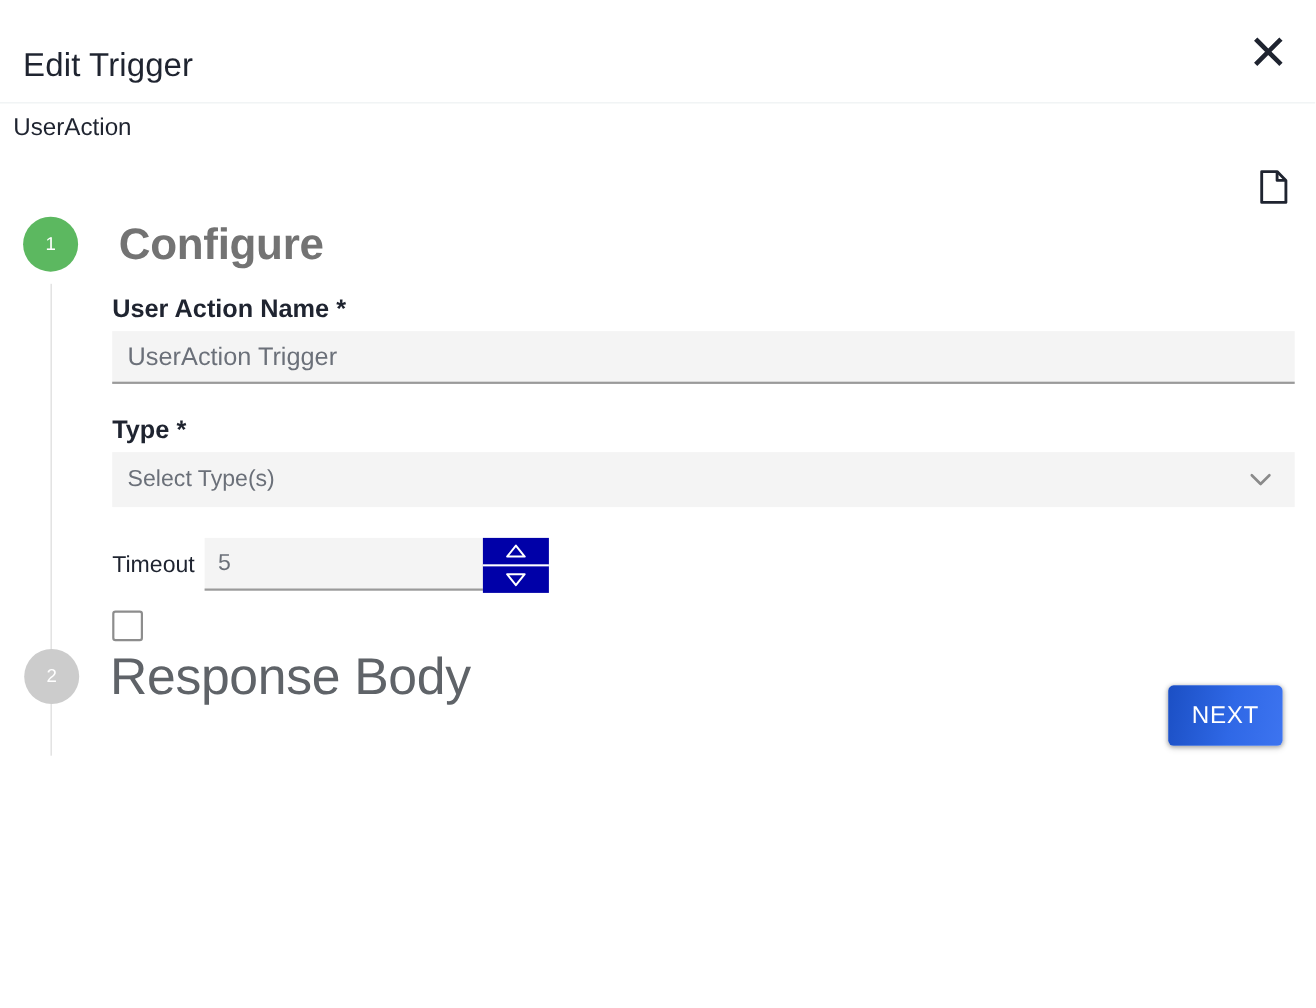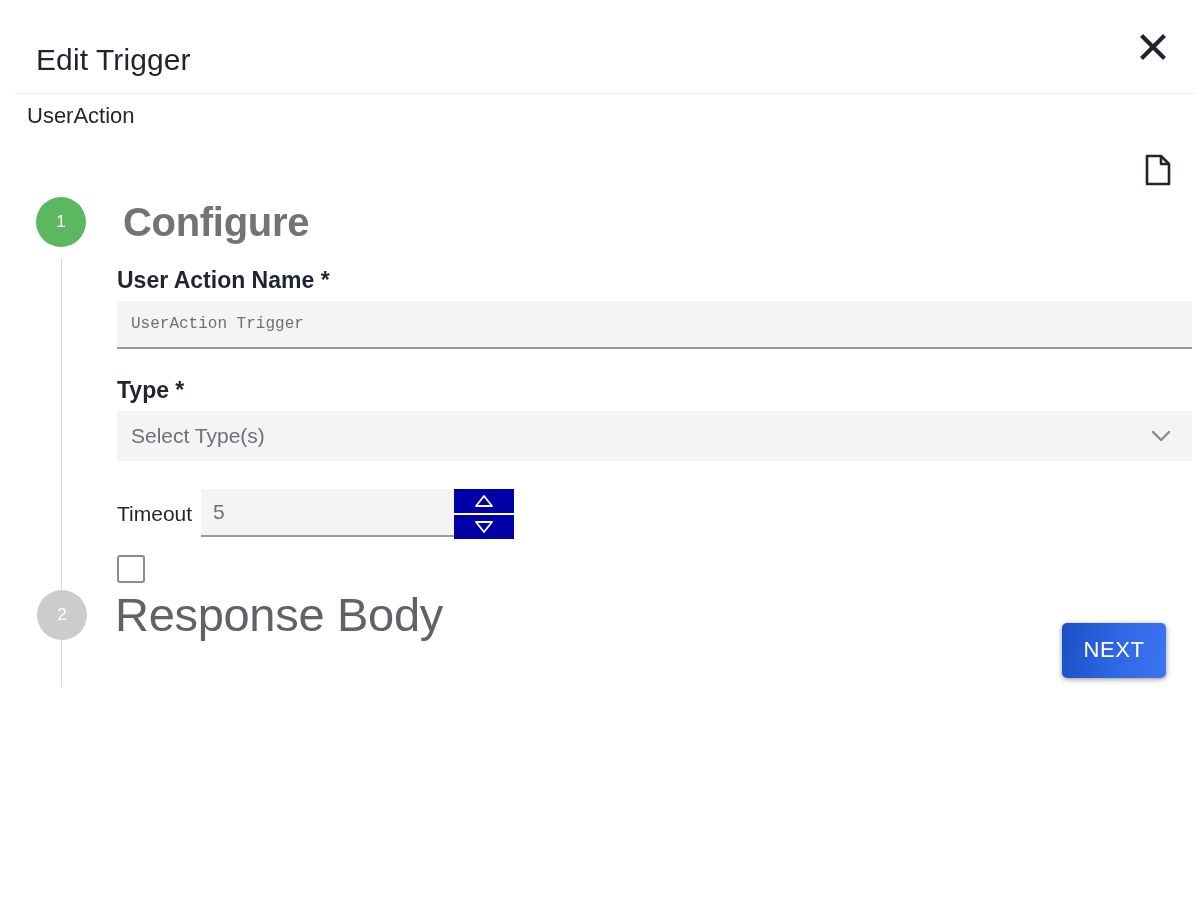--- a/index.html
+++ b/index.html
@@ -11,21 +11,20 @@
     font-family: "Liberation Sans", sans-serif;
     -webkit-font-smoothing: antialiased;
   }
 
   .dialog {
     position: relative;
     width: 1196px;
     height: 700px;
     background: #ffffff;
     overflow: hidden;
-    padding-left: 15px;
   }
 
   
   .dialog-header {
     position: relative;
     height: 94px;
     border-bottom: 1px solid #eceff1;
   }
   .dialog-title {
     position: absolute;
@@ -153,22 +152,22 @@
     font-weight: bold;
     margin-bottom: 8px;
   }
   .text-input {
     display: block;
     width: 1075px;
     height: 48px;
     background: #f4f4f4;
     border: none;
     border-bottom: 2px solid #9a9a9a;
-    font-family: Liberation Mono, monospace;
-    font-size: 16px;
+    font-family: Liberation Sans, sans-serif;
+    font-size: 23px;
     color: #701a75;
     padding: 0 14px;
     outline: none;
   }
   .text-input::placeholder { color: #6b7079; opacity: 1; }
 
   .select-wrap {
     position: relative;
     width: 1075px;
     height: 50px;

